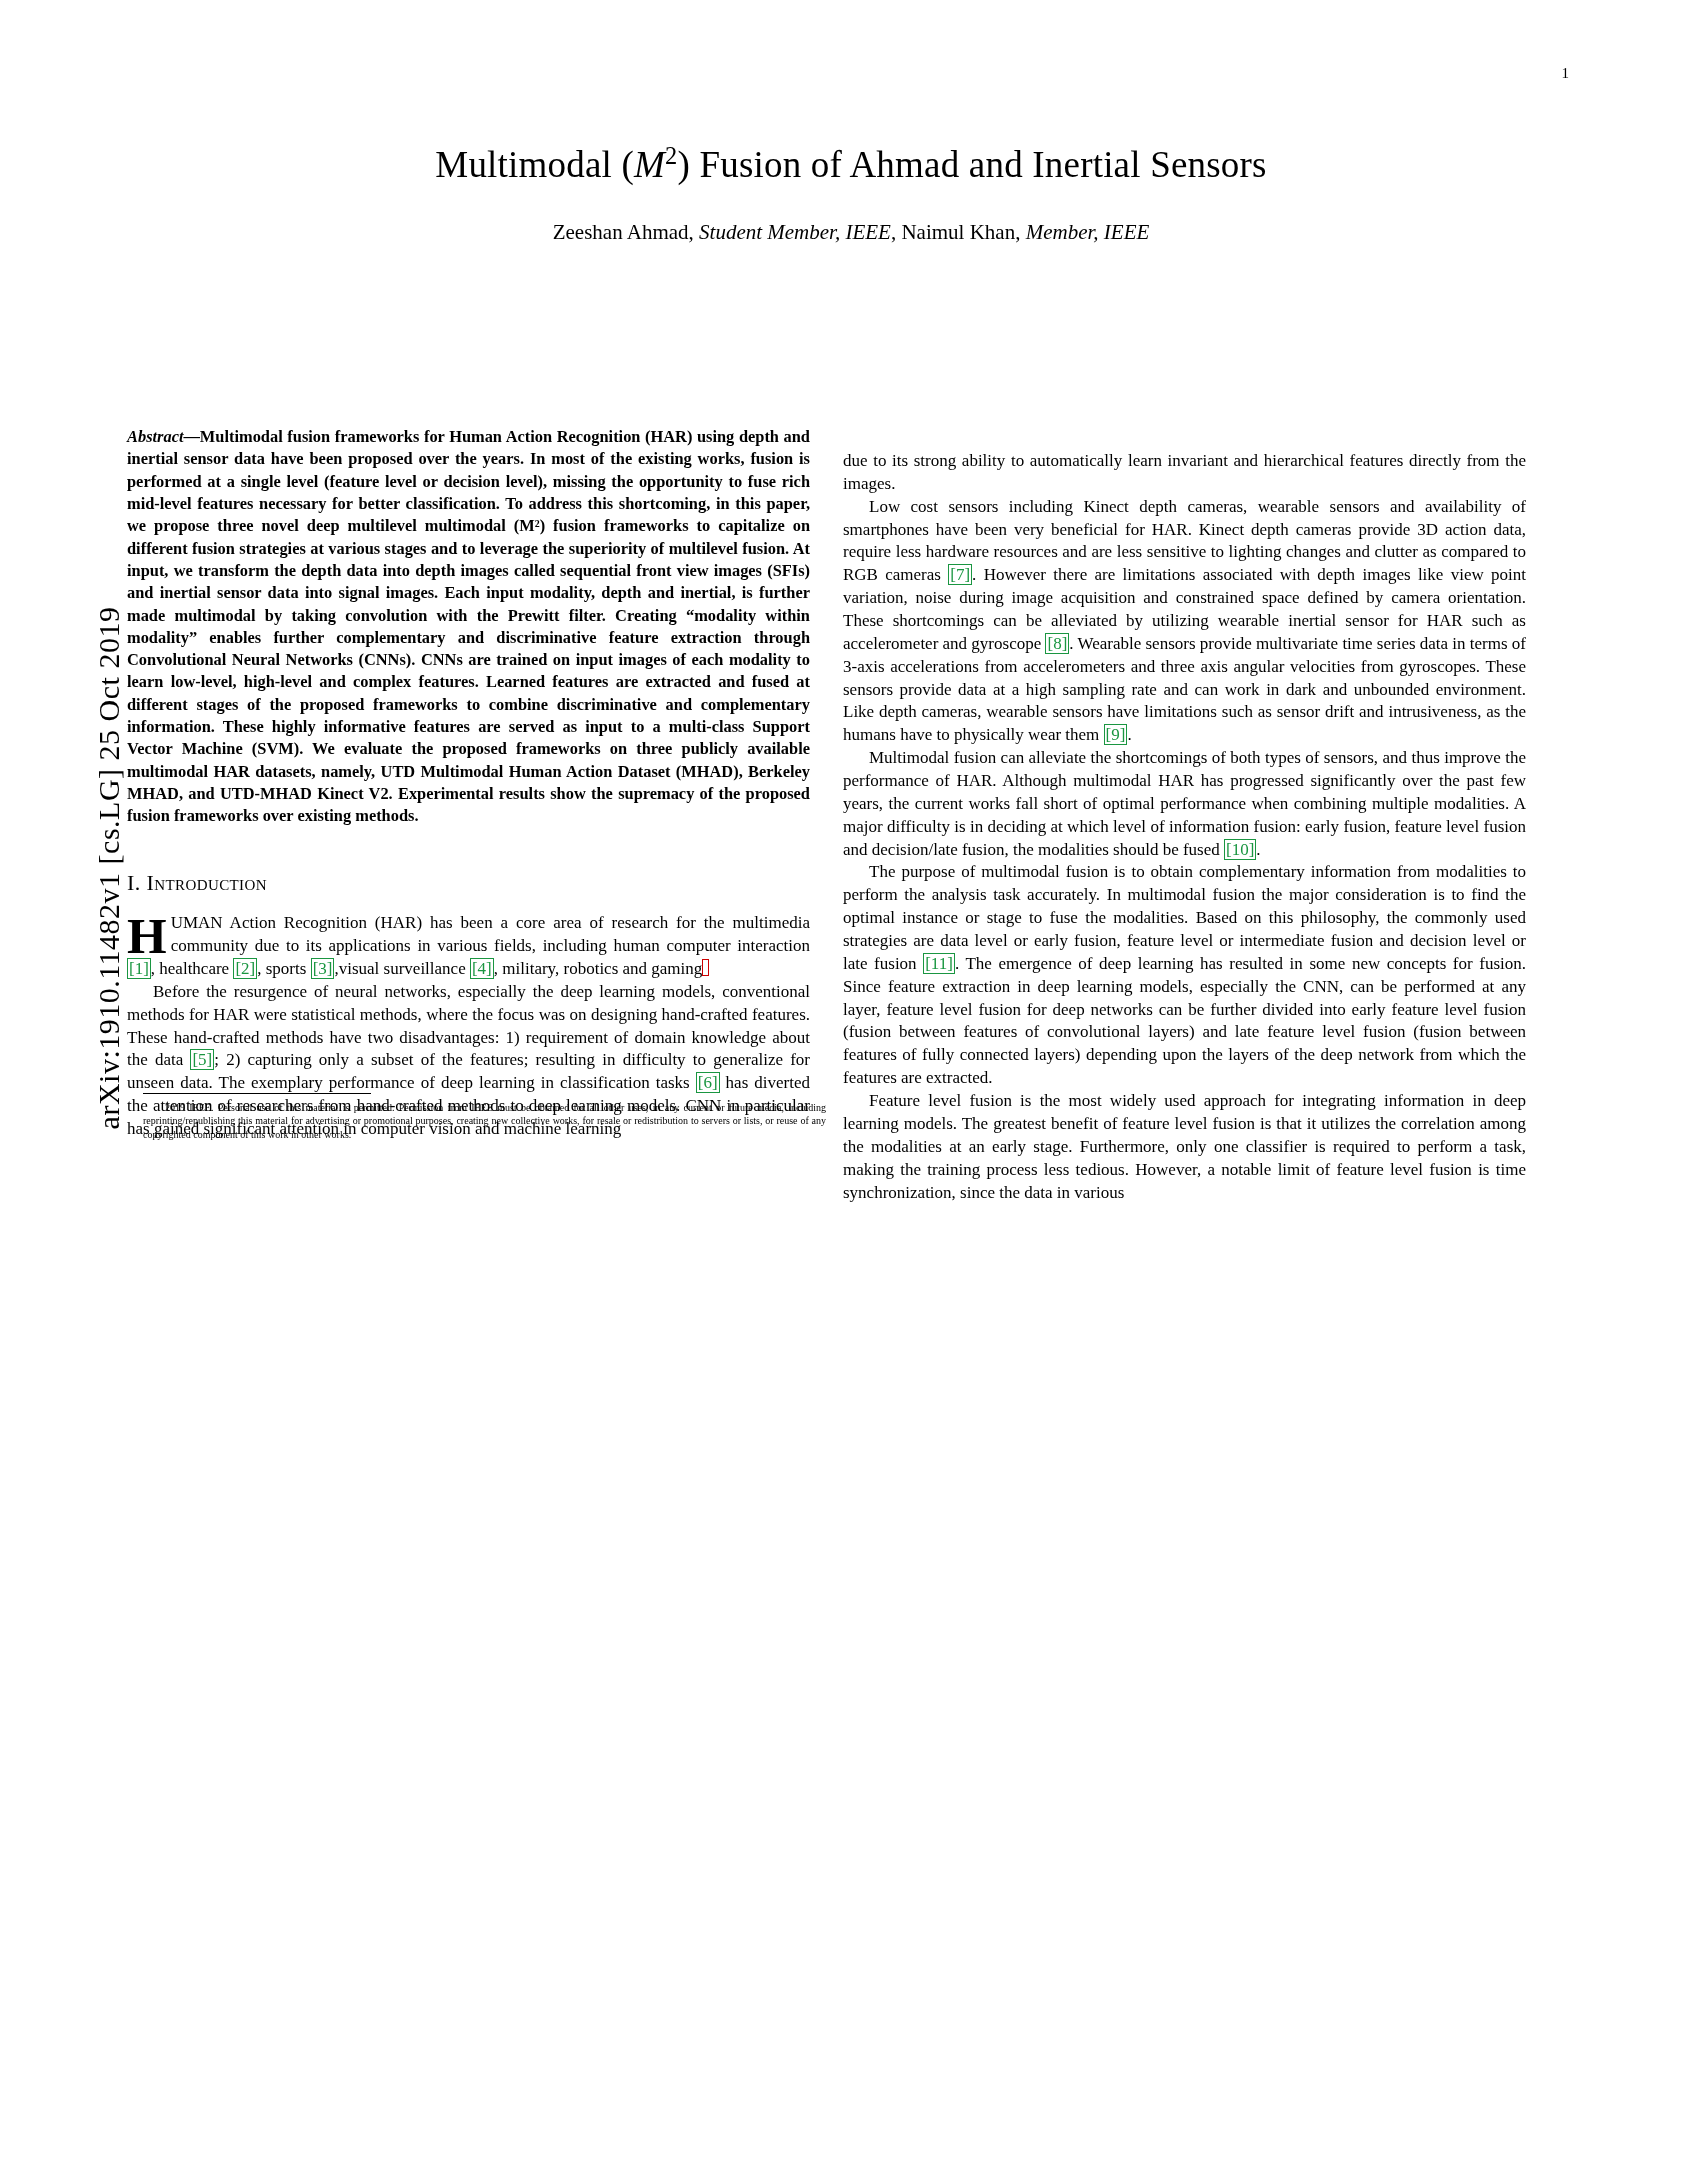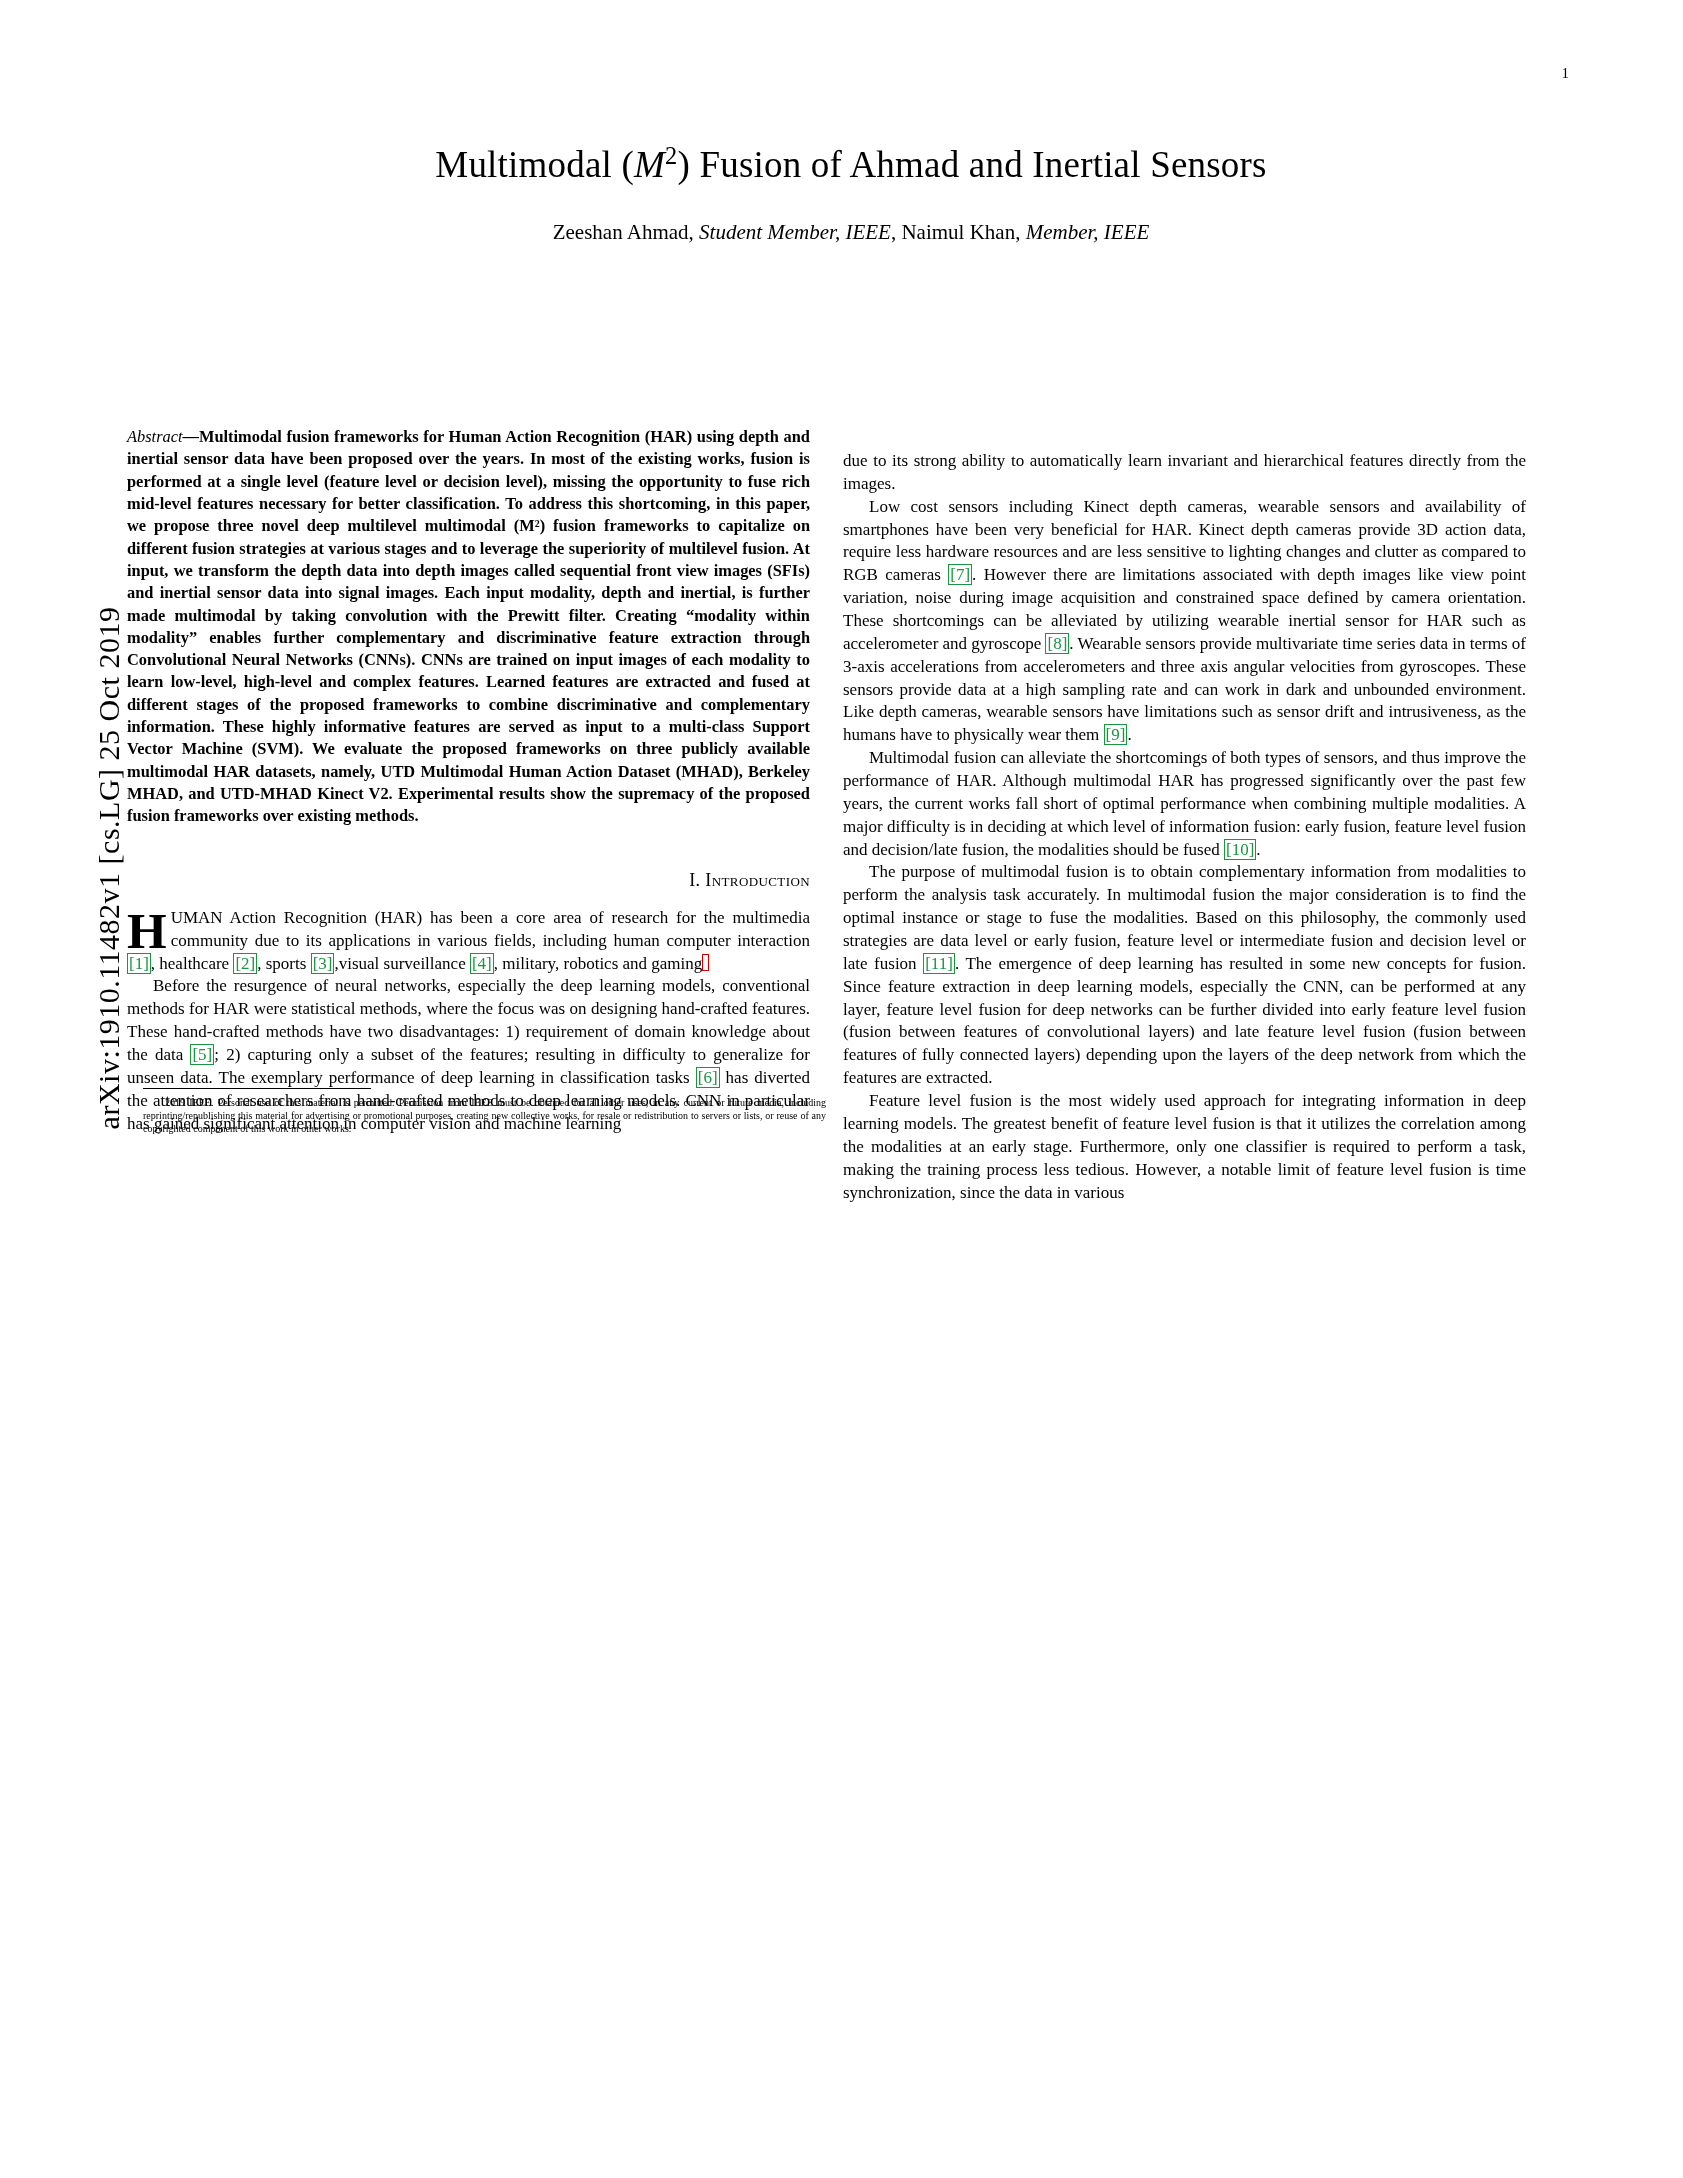--- a/index.html
+++ b/index.html
@@ -82,39 +82,39 @@
 
   .abstract {
     font-weight: bold;
     text-align: justify;
     margin: 0;
     font-size: 16.4px;
     line-height: 1.36;
   }
   .abstract .lead {
     font-style: italic;
-    font-weight: normal;
+    font-weight: bold;
   }
   .indexterms {
     font-weight: bold;
     text-align: justify;
     margin-top: 19px;
     font-size: 16.4px;
     line-height: 1.36;
     text-indent: 28px;
   }
   .indexterms .lead {
     font-style: italic;
     font-weight: bold;
   }
   .section-head {
-    text-align: right;
+    text-align: left;
     margin-top: 40px;
     margin-bottom: 15px;
-    font-size: 18px;
+    font-size: 22px;
     font-variant: small-caps;
     letter-spacing: 0.4px;
   }
   p.body {
     margin: 0;
     text-indent: 26px;
     text-align: justify;
   }
   p.body.first { text-indent: 0; }
   .dropcap-para {

